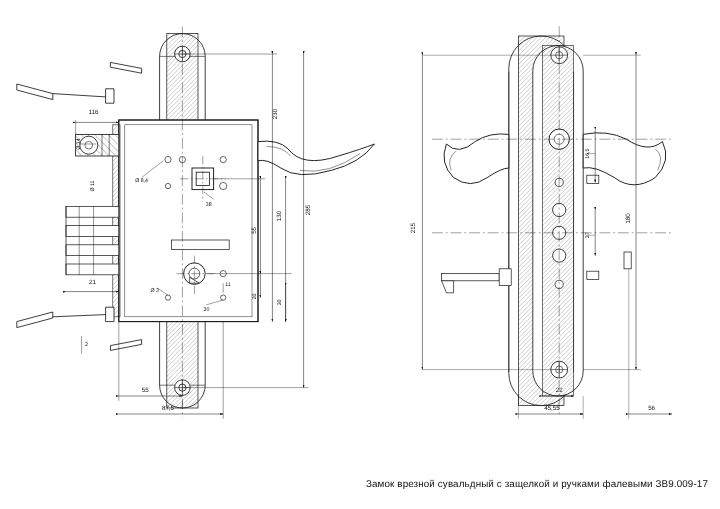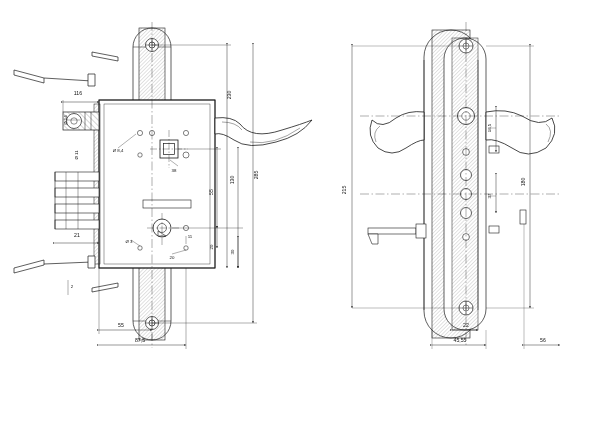--- a/index.html
+++ b/index.html
@@ -314,14 +314,15 @@
       <text class="lbl" x="346" y="190" text-anchor="middle" transform="rotate(-90 346 190)">215</text>
       <text class="lbl-s" x="491" y="196" text-anchor="middle" transform="rotate(-90 491 196)">37</text>
       <text class="lbl" x="525" y="182" text-anchor="middle" transform="rotate(-90 525 182)">180</text>
       <text class="lbl" x="466" y="327" text-anchor="middle">22</text>
       <text class="lbl" x="460" y="342" text-anchor="middle">45,55</text>
       <text class="lbl" x="543" y="342" text-anchor="middle">56</text>
     </g>
 
   </svg>
 
+  <div id="caption">Замок врезной сувальдный с защелкой и ручками фалевыми ЗВ9.009-17</div>
 
 </div>
 
 </body></html>

